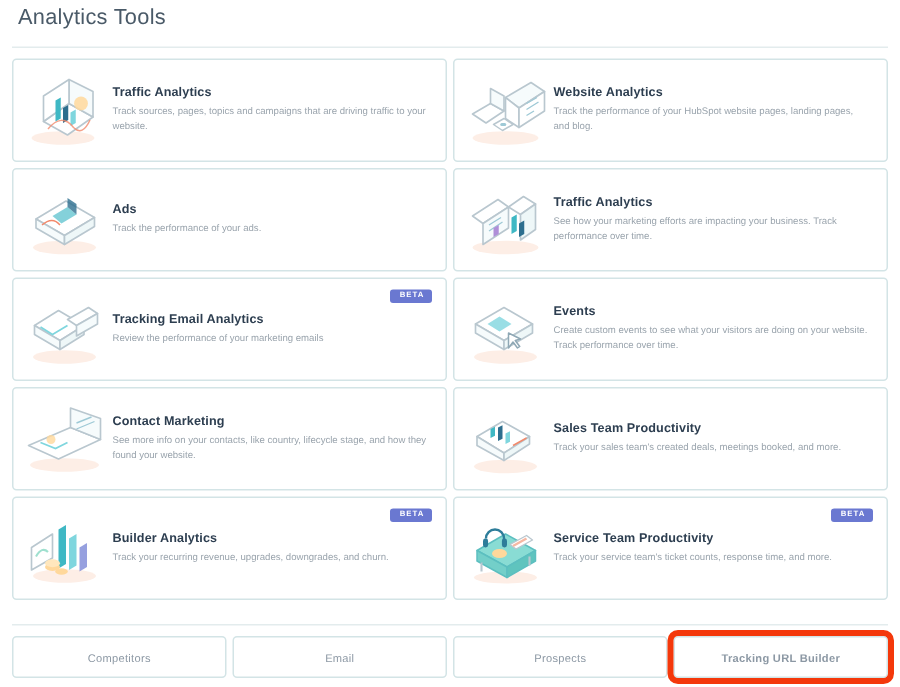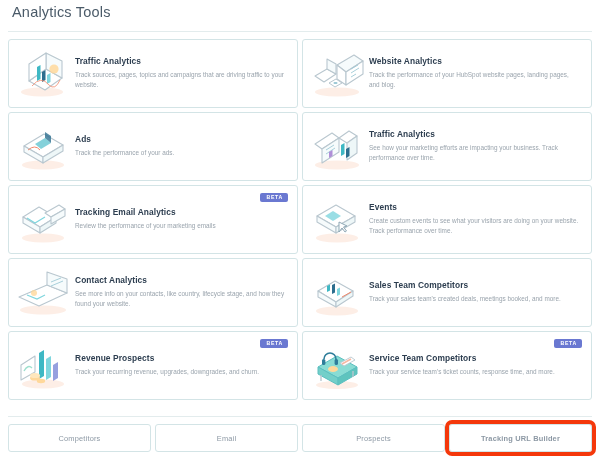--- a/index.html
+++ b/index.html
@@ -209,58 +209,58 @@
     <svg width="58" height="54" viewBox="0 0 58 54">
       <ellipse cx="28" cy="44" rx="23" ry="4.5" fill="#fdeee6"></ellipse>
       <path d="M4 31 L24 40 L52 27 L32 19 Z" fill="#ffffff" stroke="#b9c7cf" stroke-width="1.1" stroke-linejoin="round"></path>
       <path d="M32 19 L52 27 L52 13 L32 6 Z" fill="#f6fbfc" stroke="#b9c7cf" stroke-width="1.1" stroke-linejoin="round"></path>
       <path d="M36 16 L46 12 M36 20 L48 15" stroke="#9ec9d6" stroke-width=".9"></path>
       <path d="M12 29 L22 33 L30 29" fill="none" stroke="#7fd6de" stroke-width="1.2"></path>
       <circle cx="19" cy="27" r="3" fill="#ffd89b" opacity=".8"></circle>
     </svg>
         </div>
         <div class="card-text">
-          <div class="card-title">Contact Analytics</div>
+          <div class="card-title">Contact Marketing</div>
           <div class="card-desc">See more info on your contacts, like country, lifecycle stage, and how they found your website.</div>
         </div>
       </div>
       <div class="card">
         <div class="card-icon">
     <svg width="58" height="54" viewBox="0 0 58 54">
       <ellipse cx="28" cy="45" rx="21" ry="4.5" fill="#fdeee6"></ellipse>
       <path d="M9 25 L26 15 L44 25 L27 36 Z" fill="#ffffff" stroke="#b9c7cf" stroke-width="1.1" stroke-linejoin="round"></path>
       <path d="M9 25 L27 36 L27 41 L9 31 Z" fill="#f6fbfc" stroke="#b9c7cf" stroke-width="1.1" stroke-linejoin="round"></path>
       <path d="M27 36 L44 25 L44 30 L27 41 Z" fill="#eef7f8" stroke="#b9c7cf" stroke-width="1.1" stroke-linejoin="round"></path>
       <path d="M18 26 L18 20 L21 18.5 L21 24.5 Z" fill="#3fb8c4"></path>
       <path d="M23 28 L23 19 L26 17.5 L26 26.5 Z" fill="#2d6e8e"></path>
       <path d="M28 30 L28 23 L31 21.5 L31 28.5 Z" fill="#7fd6de"></path>
       <path d="M33 31 L42 26" stroke="#f2896b" stroke-width="1"></path>
     </svg>
         </div>
         <div class="card-text">
-          <div class="card-title">Sales Team Competitors</div>
+          <div class="card-title">Sales Team Productivity</div>
           <div class="card-desc">Track your sales team's created deals, meetings booked, and more.</div>
         </div>
       </div>
       <div class="card">
         <div class="card-icon">
     <svg width="58" height="54" viewBox="0 0 58 54">
       <ellipse cx="28" cy="45" rx="21" ry="4.5" fill="#fdeee6"></ellipse>
       <path d="M6 26 L20 17 L20 33 L6 41 Z" fill="#ffffff" stroke="#b9c7cf" stroke-width="1.1" stroke-linejoin="round"></path>
       <path d="M9 32 Q13 25 17 29" fill="none" stroke="#9fe0cf" stroke-width="1.4"></path>
       <path d="M24 40 L24 14 L29 11 L29 37 Z" fill="#3fb8c4"></path>
       <path d="M31 41 L31 20 L36 17 L36 38 Z" fill="#7fd6de"></path>
       <path d="M38 42 L38 26 L43 23 L43 39 Z" fill="#6a78d1" opacity=".7"></path>
       <ellipse cx="20" cy="39" rx="5" ry="2.6" fill="#ffd89b"></ellipse>
       <ellipse cx="20" cy="36.5" rx="5" ry="2.6" fill="#ffe7bd"></ellipse>
       <ellipse cx="26" cy="42" rx="4.2" ry="2.2" fill="#ffd89b"></ellipse>
     </svg>
         </div>
         <div class="card-text">
-          <div class="card-title">Revenue Prospects</div>
+          <div class="card-title">Builder Analytics</div>
           <div class="card-desc">Track your recurring revenue, upgrades, downgrades, and churn.</div>
         </div>
         <div class="beta-badge" style="background: rgb(106, 120, 209);">BETA</div>
       </div>
       <div class="card">
         <div class="card-icon">
     <svg width="58" height="54" viewBox="0 0 58 54">
       <ellipse cx="28" cy="46" rx="21" ry="4" fill="#fdeee6"></ellipse>
       <path d="M9 28 L28 17 L48 28 L29 39 Z" fill="#89dcd4" stroke="#5cbfc0" stroke-width="1" stroke-linejoin="round"></path>
       <path d="M9 28 L29 39 L29 46 L9 35 Z" fill="#73cfc9" stroke="#5cbfc0" stroke-width="1" stroke-linejoin="round"></path>
@@ -268,21 +268,21 @@
       <path d="M12 36 L12 42 M44 32 L44 38" stroke="#b9c7cf" stroke-width="1.4"></path>
       <path d="M31 24 L42 18 L46 21 L35 27 Z" fill="#ffffff" stroke="#b9c7cf" stroke-width=".9" stroke-linejoin="round"></path>
       <path d="M33 25 L42 20" stroke="#f6b8a3" stroke-width="1.6"></path>
       <path d="M15 20 a6 6 0 0 1 12 0 v4" fill="none" stroke="#2e7d9a" stroke-width="1.6"></path>
       <rect x="13" y="20" width="3.4" height="6" rx="1.6" fill="#2e7d9a"></rect>
       <rect x="25.6" y="20" width="3.4" height="6" rx="1.6" fill="#2e7d9a"></rect>
       <ellipse cx="24" cy="30" rx="5" ry="3" fill="#ffd89b"></ellipse>
     </svg>
         </div>
         <div class="card-text">
-          <div class="card-title">Service Team Competitors</div>
+          <div class="card-title">Service Team Productivity</div>
           <div class="card-desc">Track your service team's ticket counts, response time, and more.</div>
         </div>
         <div class="beta-badge" style="background: rgb(106, 120, 209);">BETA</div>
       </div>
     </div>
 
   <div class="footer-rule"></div>
   <div class="footer">
       <div class="foot-btn">
         <span>Competitors</span>

